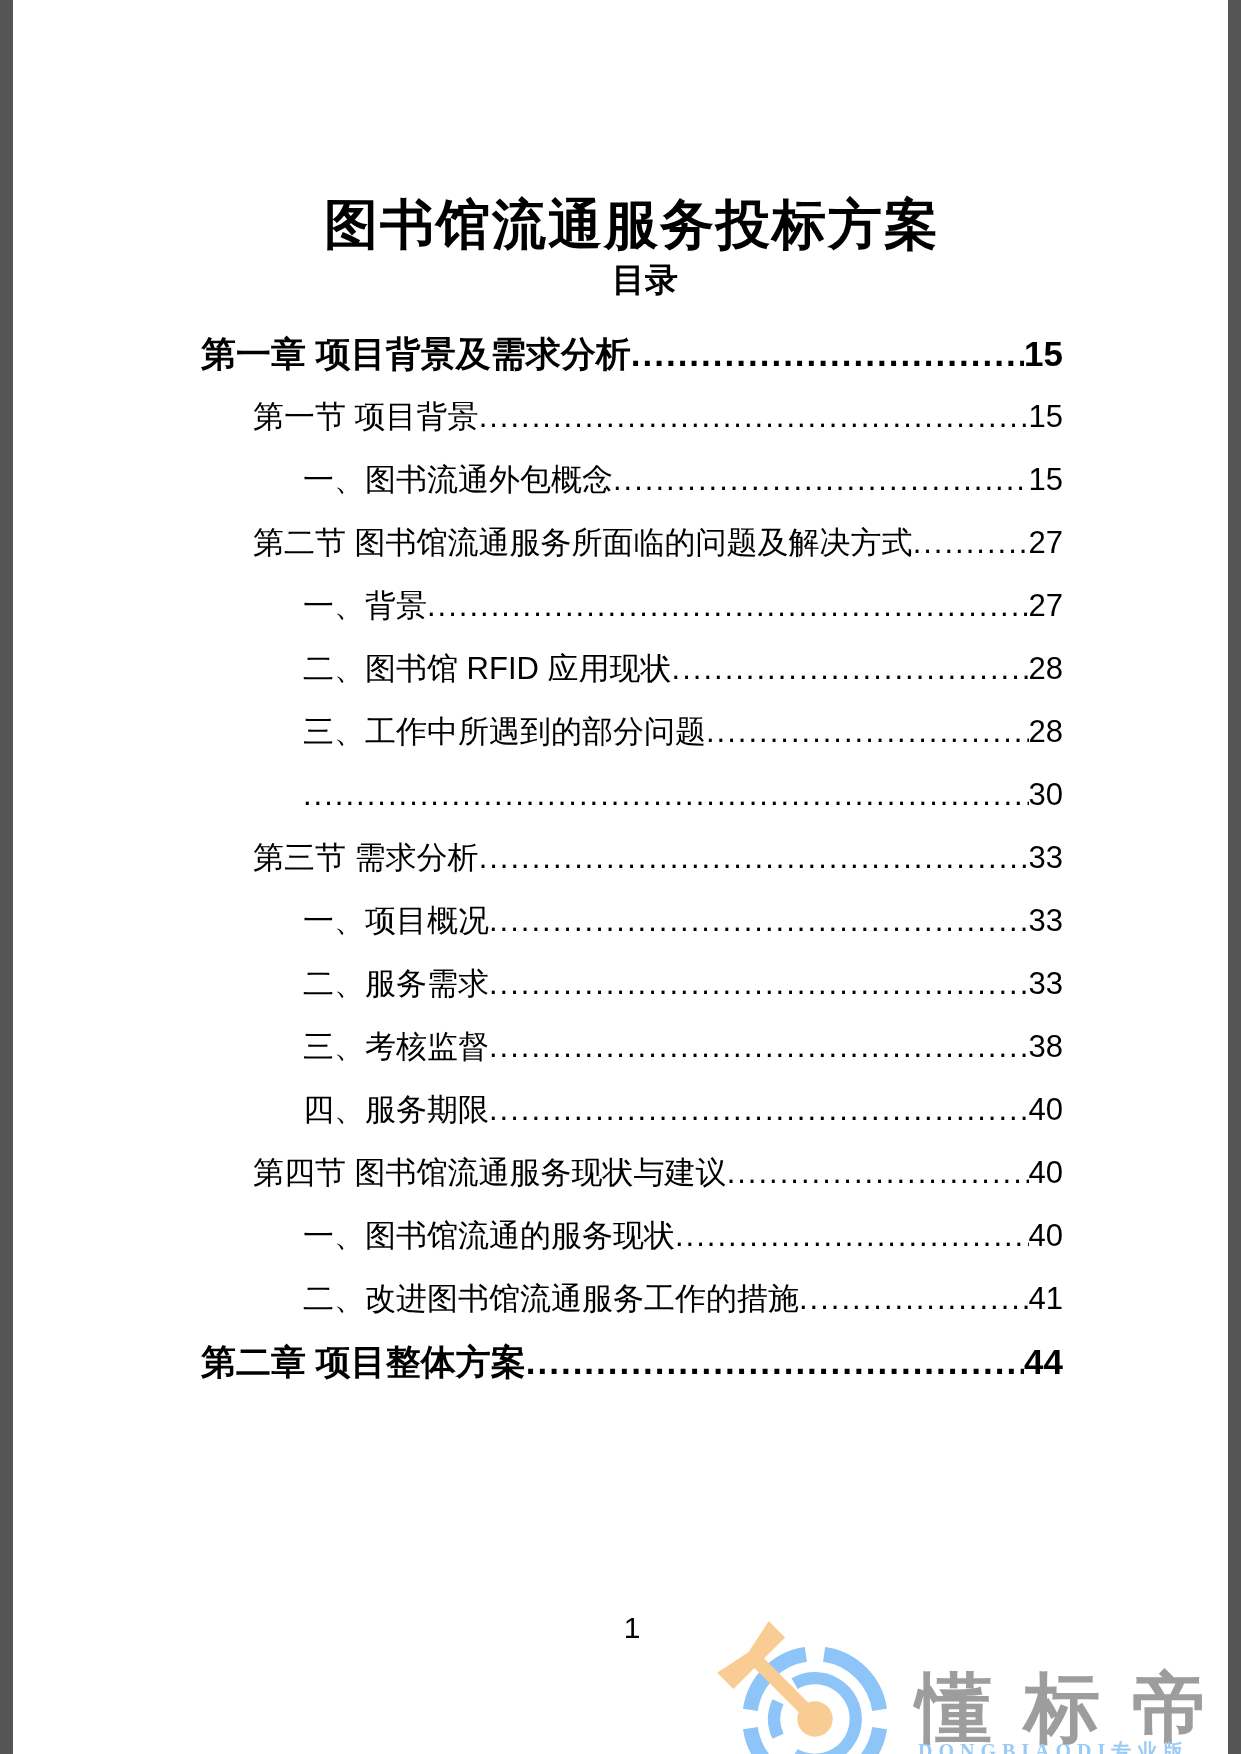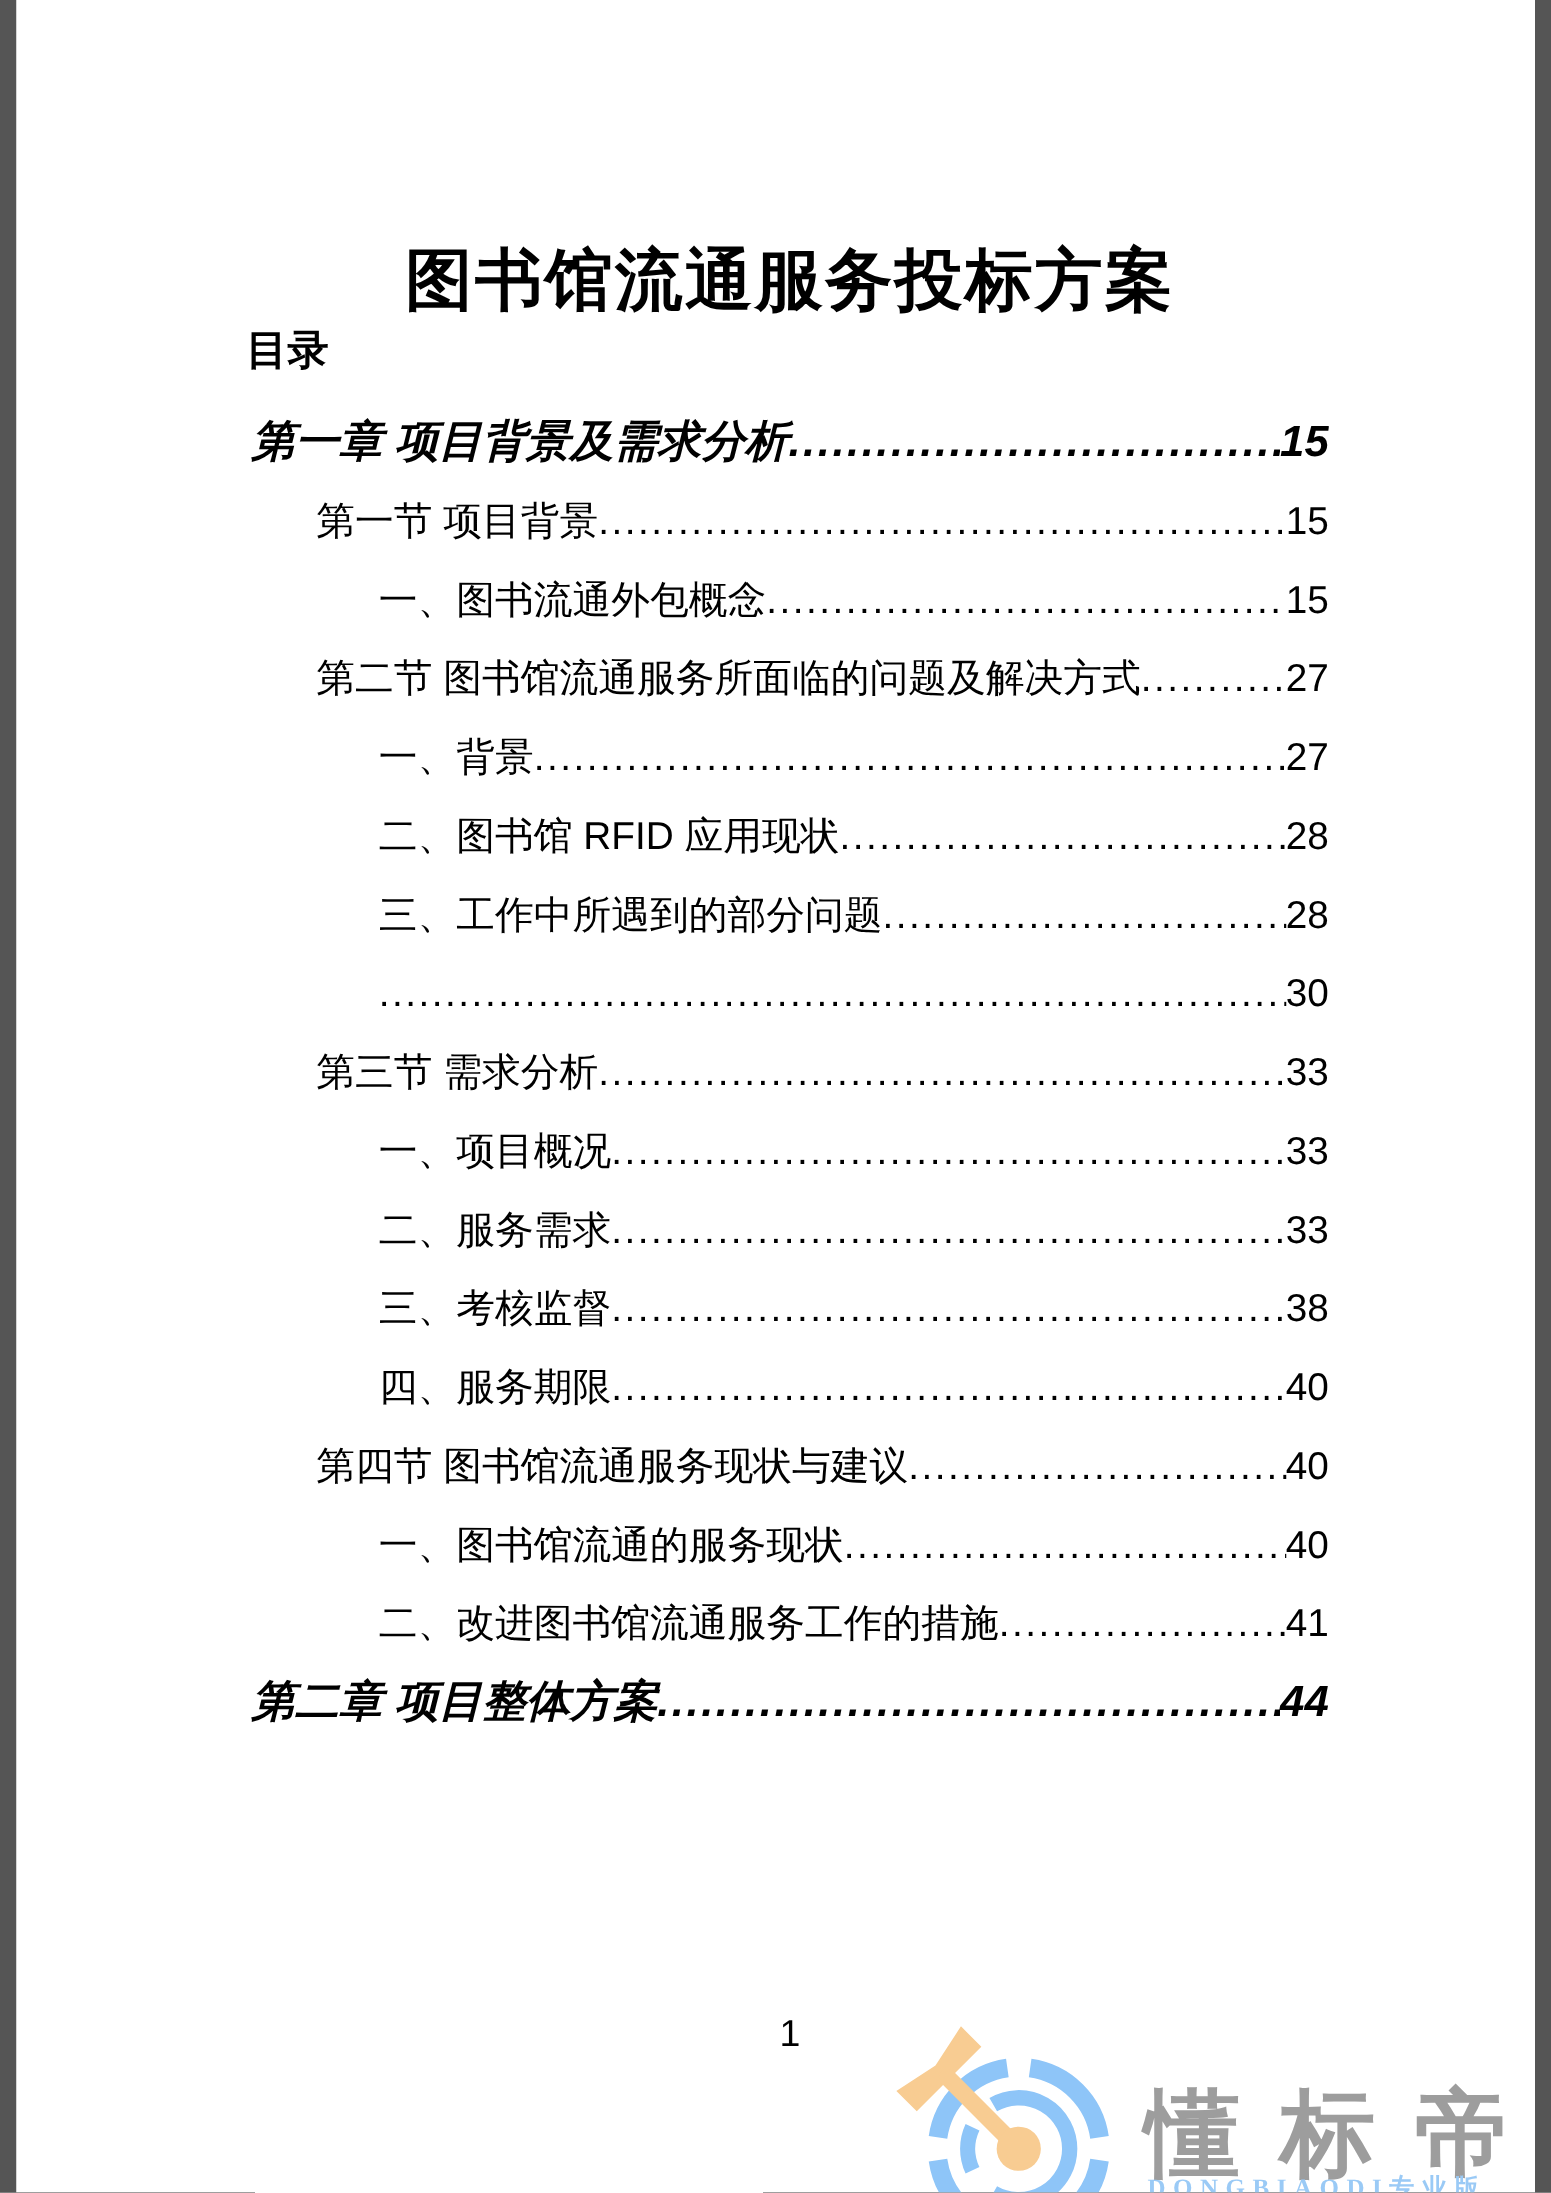--- a/index.html
+++ b/index.html
@@ -23,21 +23,22 @@
     top:146px;left:188px;width:862px;
     text-align:center;
     font-size:54px;
     font-weight:900;
     line-height:84px;
     letter-spacing:2px;
     white-space:nowrap;
   }
   .toc-heading{
     position:absolute;
-    top:256px;left:184px;width:862px;
+    top:256px;left:201px;width:862px;
+    text-align:center;
     font-size:33px;
     font-weight:700;
     line-height:48px;
   }
   .toc{
     position:absolute;
     top:322px;left:188px;width:862px;
   }
   .toc-row{
     display:flex;
@@ -53,21 +54,21 @@
   .toc-row .toc-dots{
     flex:1 1 auto;
     overflow:hidden;
     letter-spacing:2px;
     min-width:20px;
   }
   .toc-dots::after{
     content:"..........................................................................................................................................................................................";
   }
   .toc-row .toc-page{flex:0 0 auto;text-align:right;}
-  .toc-row.lvl-chapter{font-size:35px;font-weight:700;font-style:italic;}
+  .toc-row.lvl-chapter{font-size:35px;font-weight:700;}
   .toc-row.lvl-section{padding-left:52px;}
   .toc-row.lvl-item{padding-left:102px;}
   .footer-page-number{
     position:absolute;
     top:1606px;left:188px;width:862px;
     text-align:center;
     font-size:30px;
     line-height:44px;
   }
   .watermark{position:absolute;left:0;top:16px;width:100%;height:100%;pointer-events:none;font-family:Liberation Serif, serif;}

